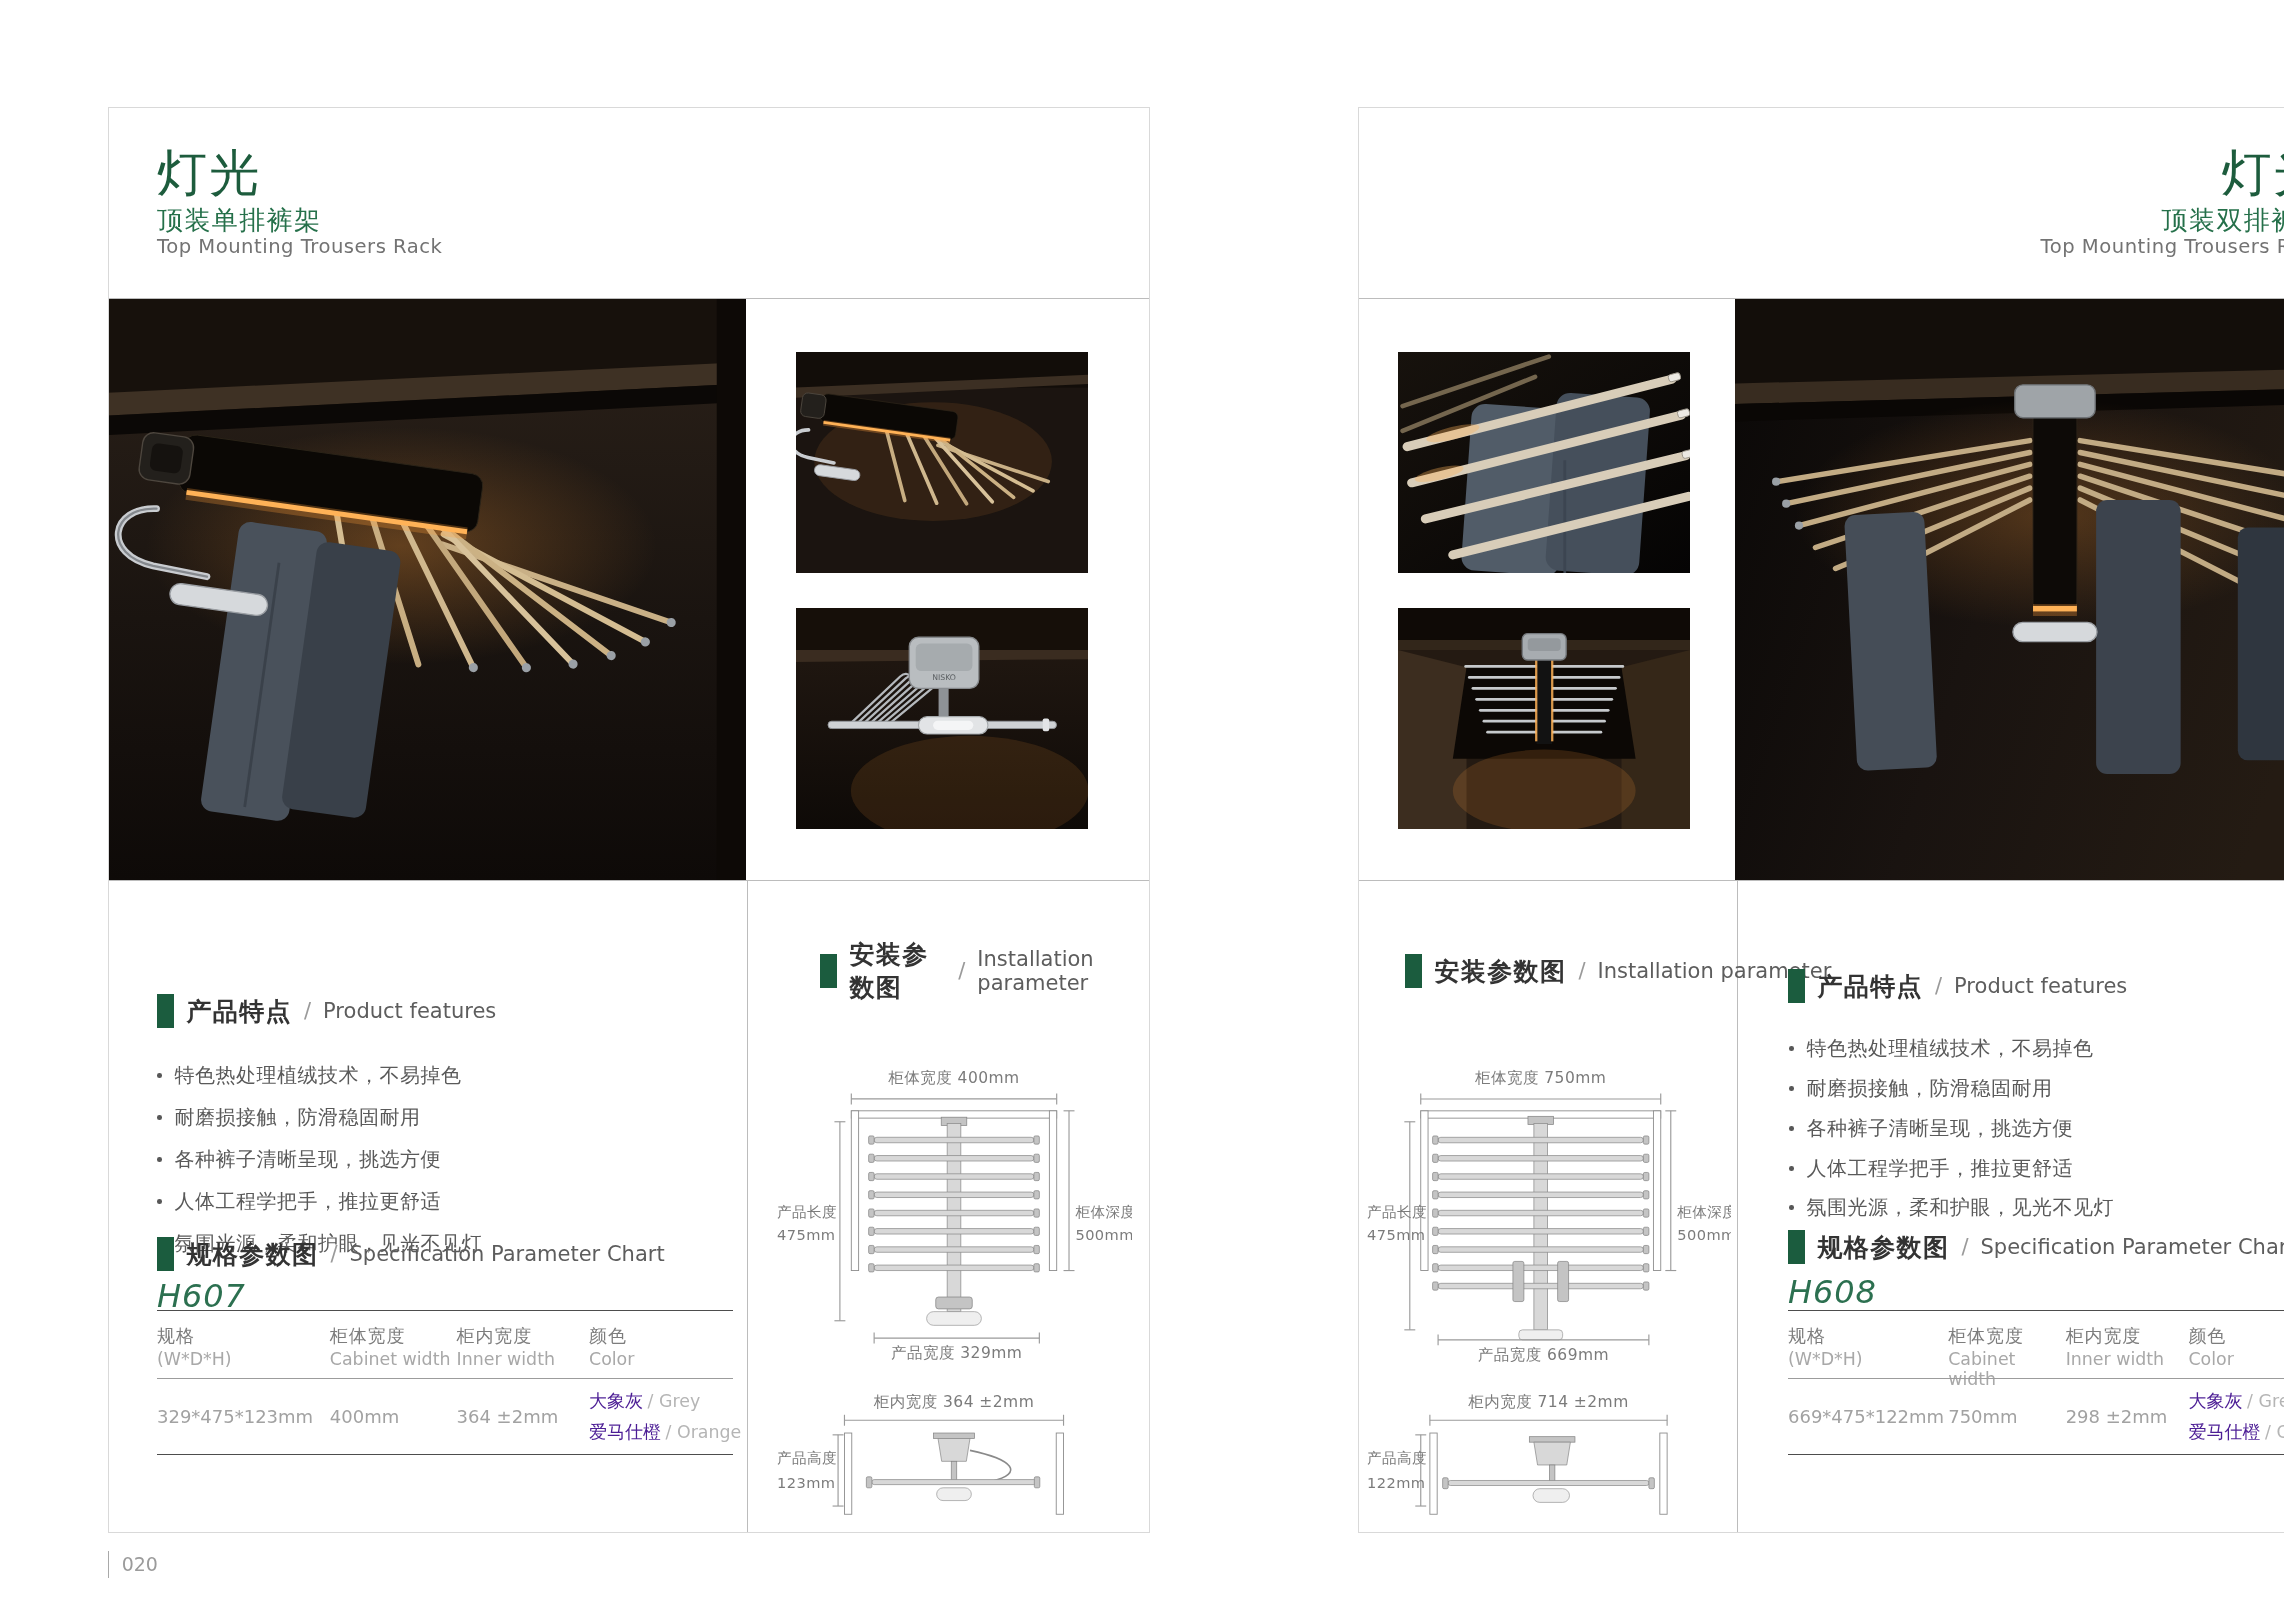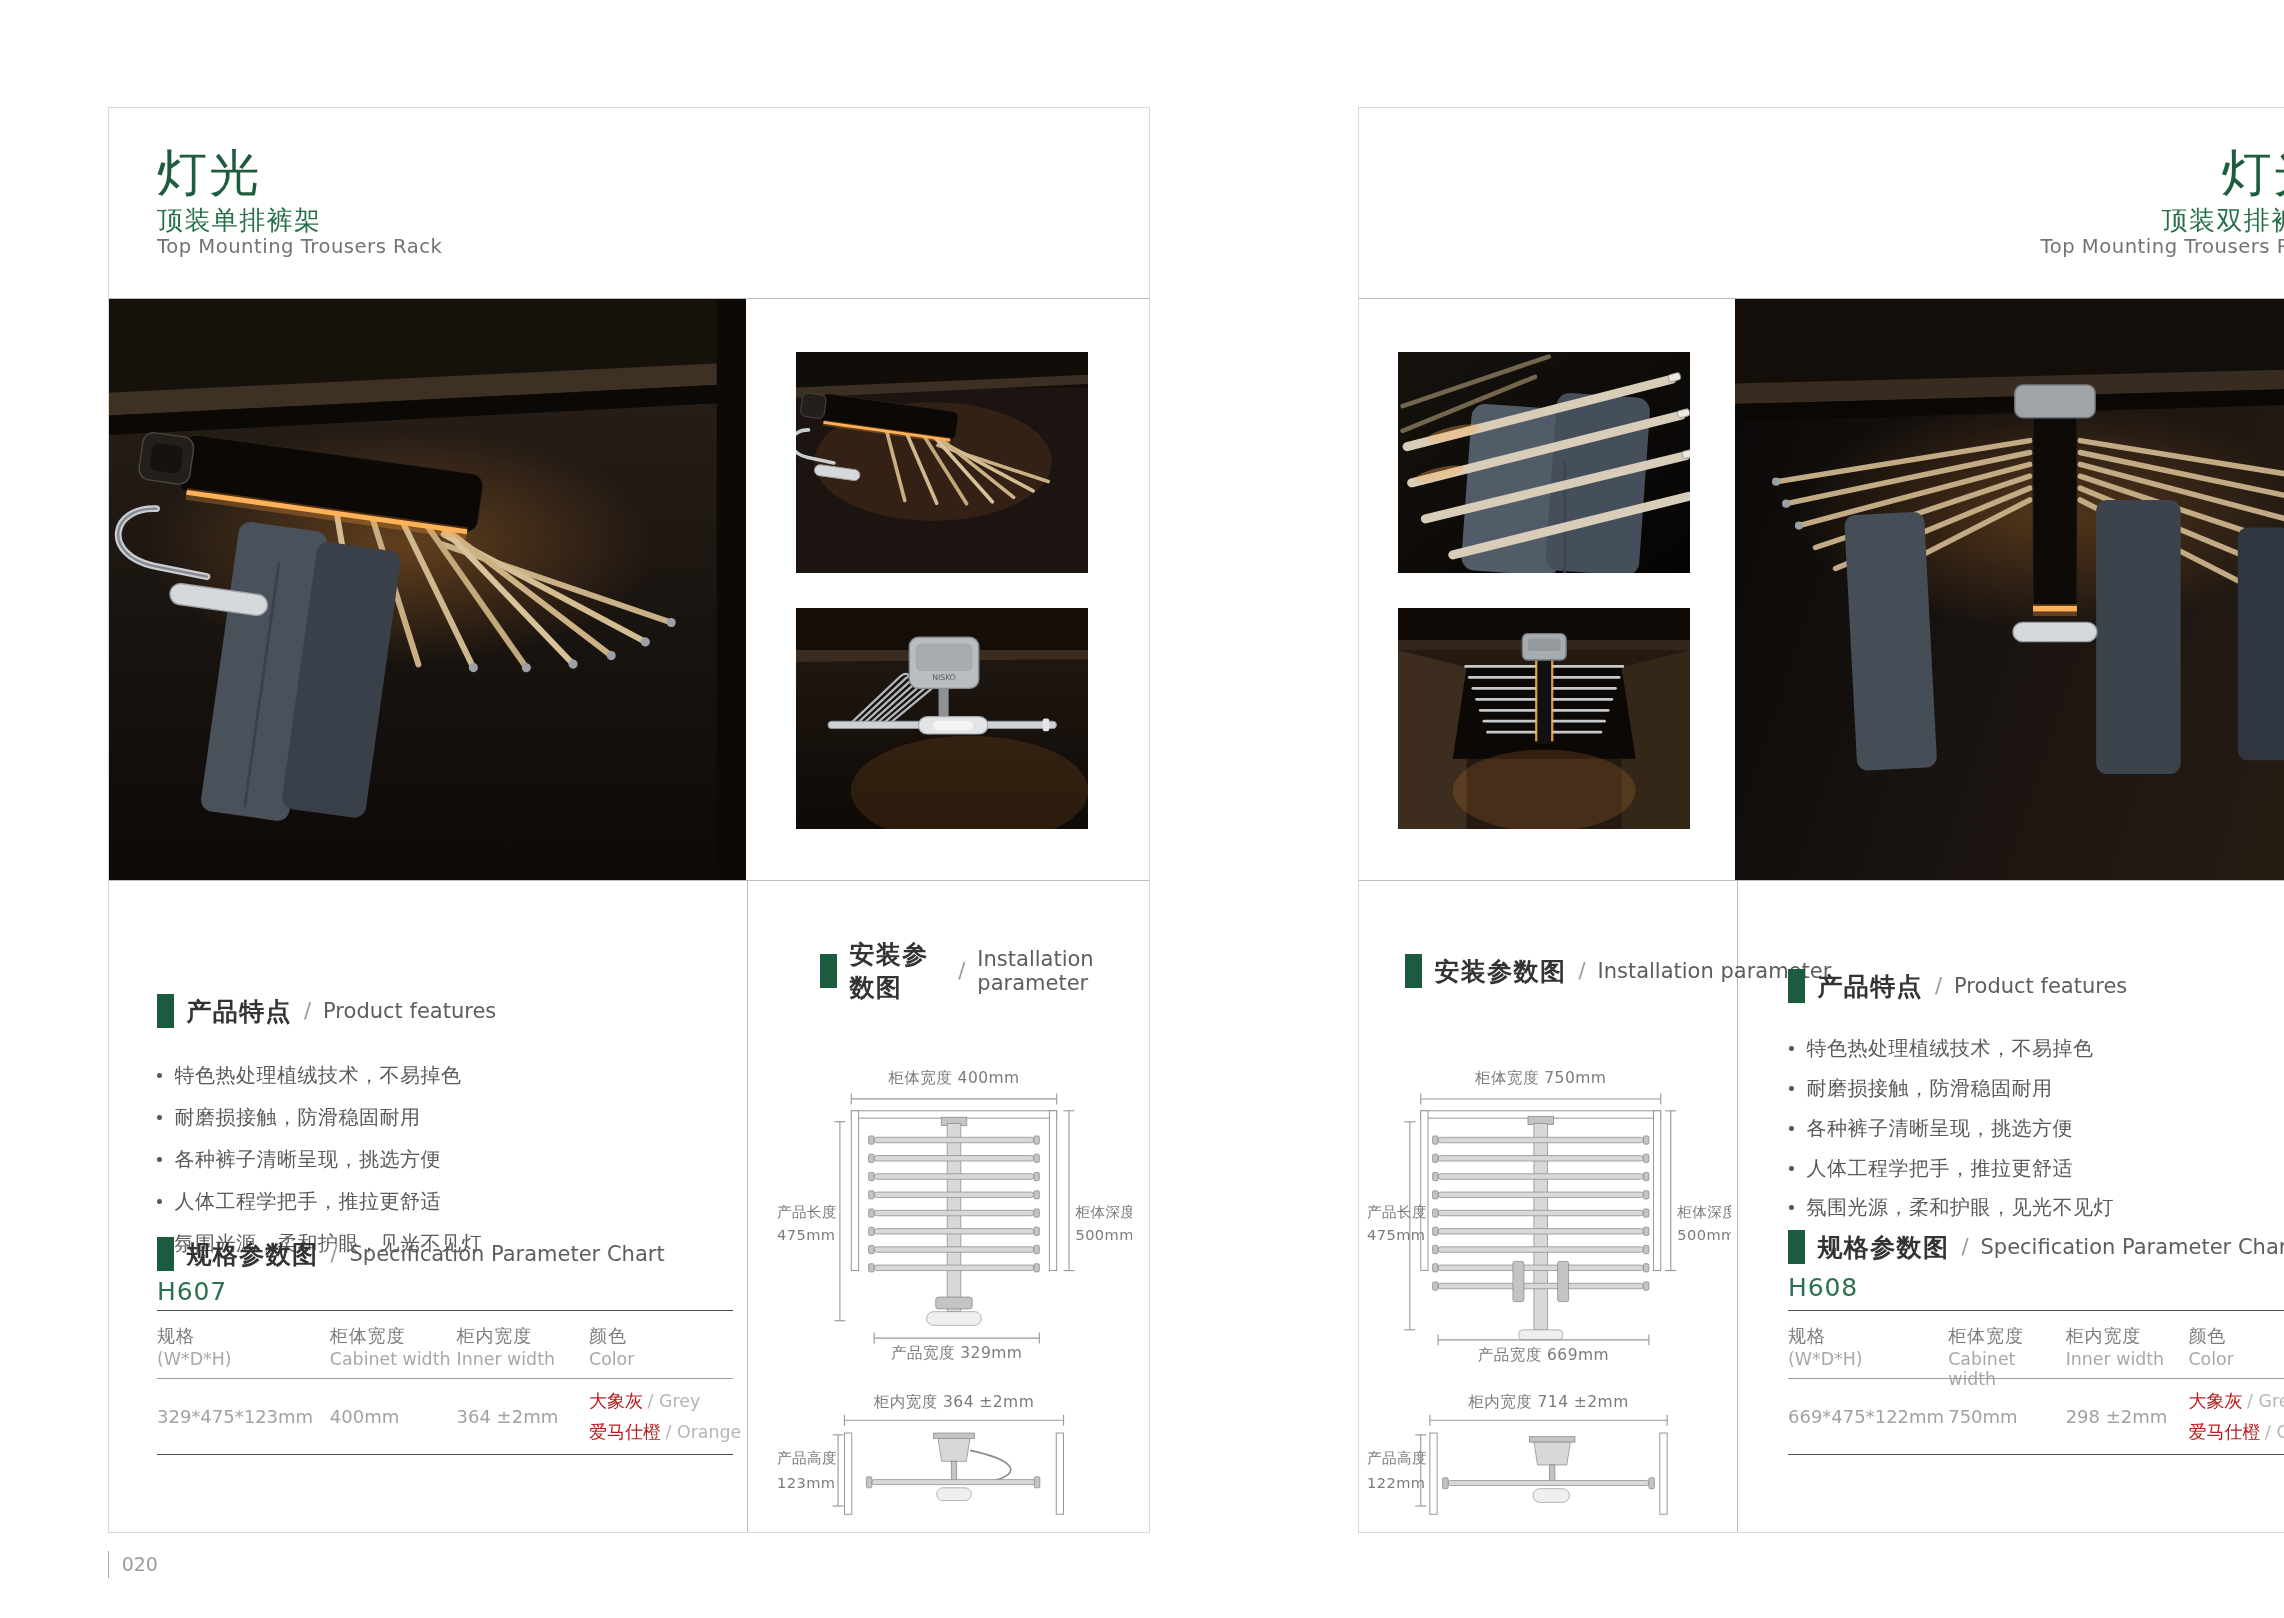--- a/index.html
+++ b/index.html
@@ -46,37 +46,37 @@
   .pR .spec-head{left:429px;top:1120px;}
 
   
   .bullet{position:absolute;display:flex;align-items:flex-start;gap:12.8px;font-size:20px;color:#5a5a5a;letter-spacing:0.5px;}
   .bullet .dot{width:4.6px;height:4.6px;border-radius:50%;background:#575757;margin-top:11px;flex:none;}
   .pL .bullet{left:48px;}
   .pL .b0{top:954px}.pL .b1{top:996px}.pL .b2{top:1038px}.pL .b3{top:1080px}.pL .b4{top:1122px}
   .pR .bullet{left:430px;}
   .pR .b0{top:927px}.pR .b1{top:967px}.pR .b2{top:1007px}.pR .b3{top:1047px}.pR .b4{top:1086px}
 
-  .model{position:absolute;font-size:25px;color:#2c7050;font-weight:500;letter-spacing:0.9px;}
+  .model{position:absolute;font-size:32px;color:#2c7050;font-weight:500;letter-spacing:0.9px;font-style:italic;}
   .pL .model{left:48px;top:1169px;}
   .pR .model{left:429px;top:1165px;}
 
   
   .spec-table{position:absolute;border-top:1.8px solid #4d4d4d;border-bottom:1.8px solid #4d4d4d;height:143px;box-sizing:content-box;}
   .pL .spec-table{left:48px;top:1202px;width:576px;}
   .pR .spec-table{left:429px;top:1202px;width:534px;}
   .t-row{position:absolute;left:0;width:100%;display:flex;}
   .c1{width:30%;}.c2{width:22%;}.c3{width:23%;}.c4{width:25%;}
   .t-cn{top:12.8px;font-size:18px;color:#7d7d7d;letter-spacing:0.9px;}
   .t-en{top:38px;font-size:17.4px;color:#a8a8a8;}
   .t-line{position:absolute;left:0;right:0;top:67px;height:0.9px;background:#9c9c9c;}
   .t-data{top:68px;height:75px;align-items:center;font-size:18px;color:#a2a2a2;}
   .colcell{display:flex;flex-direction:column;gap:7.3px;}
   .colline{white-space:nowrap;}
-  .colline .ccn{color:#b91c1c;font-size:18px;}
+  .colline .ccn{color:#4c1d95;font-size:18px;}
   .colline .cen{color:#b5b5b5;font-size:17.4px;margin-left:4.6px;}
 
   
   .diag{position:absolute;}
   .diag svg{display:block;width:100%;height:100%;}
   .pL .diag1{left:667px;top:957px;width:356px;height:297px;}
   .pL .diag2{left:667px;top:1283px;width:356px;height:137px;}
   .pR .diag1{left:7.3px;top:957px;width:365px;height:297px;}
   .pR .diag2{left:7.3px;top:1283px;width:365px;height:137px;}
   svg text{font-family:"DejaVu Sans","Liberation Sans",sans-serif;}

